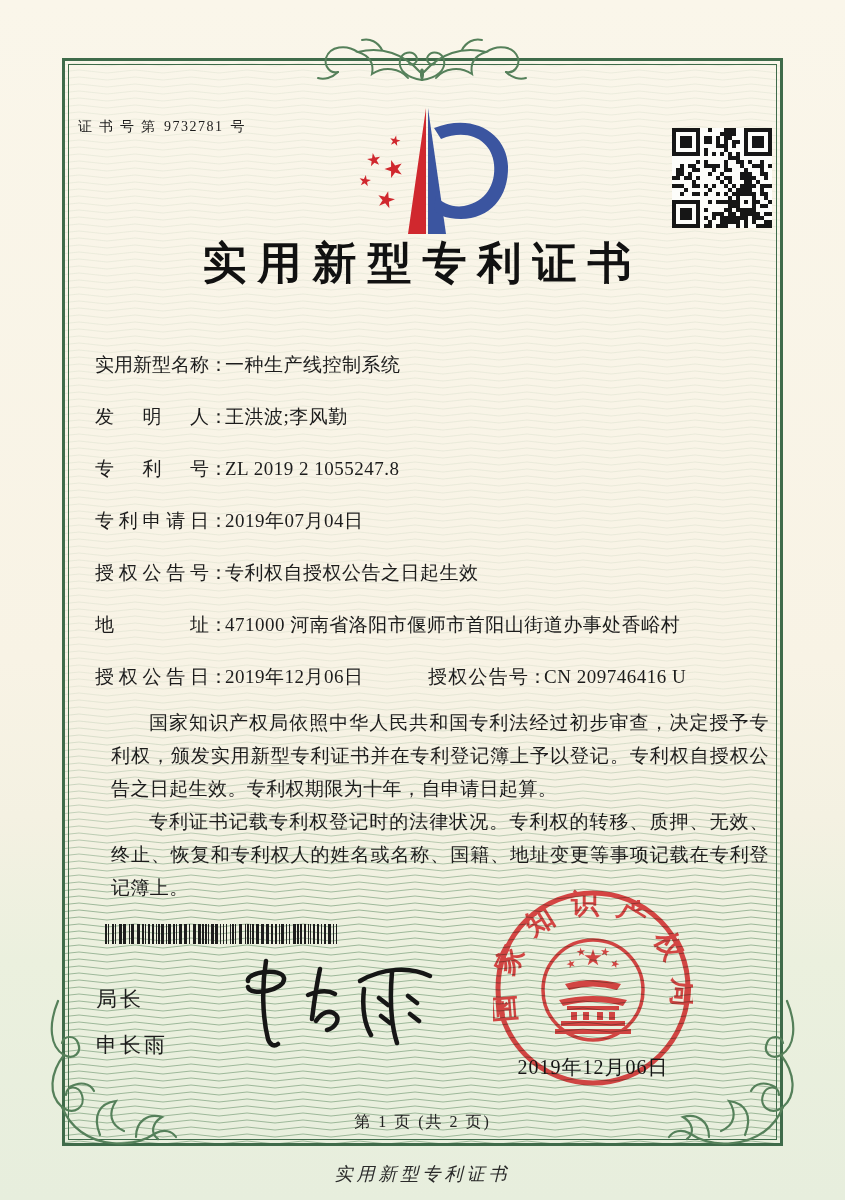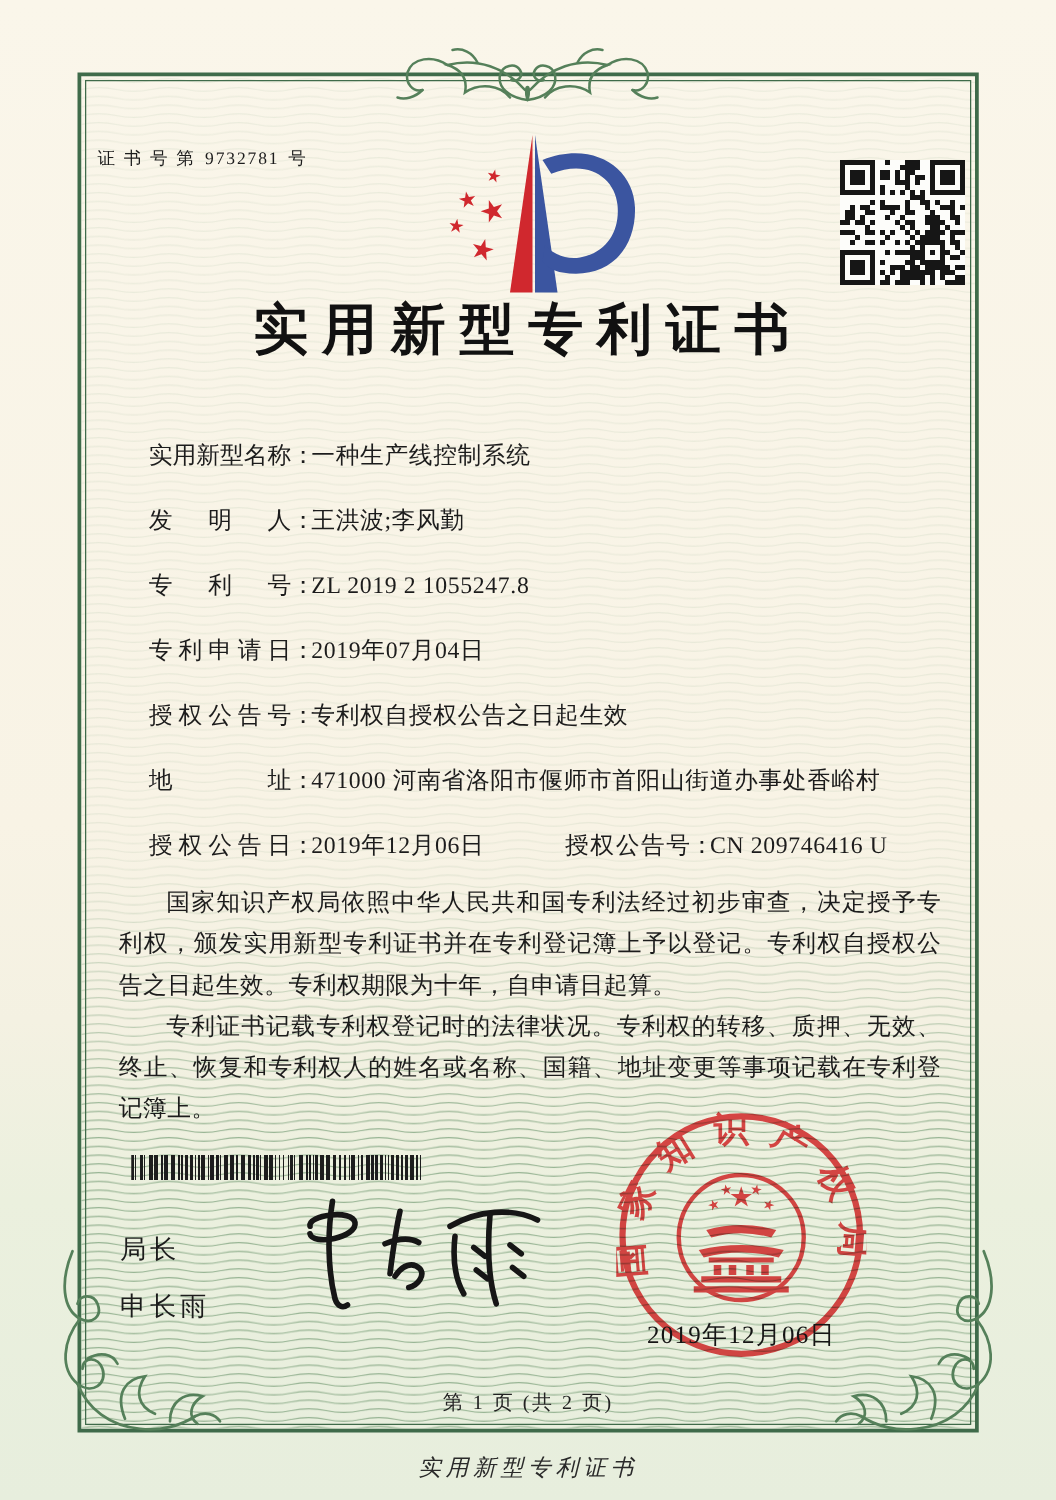--- a/index.html
+++ b/index.html
@@ -30,27 +30,27 @@
   .logo{position:absolute;left:338px;top:104px;width:180px;height:134px;}
   .qr{position:absolute;left:672px;top:128px;width:100px;height:100px;background:#fdfdfa;}
   
   .title{
     position:absolute;left:0;top:234px;width:845px;text-align:center;
     font-size:44px;font-weight:bold;letter-spacing:11px;color:#111;
   }
   
   .fields{position:absolute;left:95px;top:352px;width:660px;display:flex;flex-direction:column;gap:26px;font-size:19px;}
   .frow{display:flex;line-height:26px;position:relative;}
-  .flabel{width:114px;text-align:justify;text-align-last:justify;flex:none;margin-left:24px;}
+  .flabel{width:114px;text-align:justify;text-align-last:justify;flex:none;}
   .fcolon{width:16px;flex:none;}
   .fval{flex:1;letter-spacing:0.5px;}
   .grant-col2{position:absolute;left:333px;top:0;display:flex;}
   .grant-col2 .flabel{width:100px;}
   
-  .paras{position:absolute;left:95px;top:706px;width:658px;font-size:19px;line-height:33px;text-align:justify;}
+  .paras{position:absolute;left:111px;top:706px;width:658px;font-size:19px;line-height:33px;text-align:justify;}
   .paras p{margin:0;text-indent:2em;letter-spacing:0.4px;}
   
   .barcode{position:absolute;left:105px;top:924px;width:237px;height:20px;}
   .director{position:absolute;left:96px;top:985px;font-size:21px;letter-spacing:3px;}
   .director .dname{margin-top:18px;}
   .signature{position:absolute;left:232px;top:945px;width:215px;height:115px;}
   .seal{position:absolute;left:493px;top:888px;width:200px;height:200px;mix-blend-mode:multiply;opacity:0.93;}
   .seal-ring-text{font-size:28px;font-weight:bold;letter-spacing:16px;fill:var(--seal-red,#e23b3e);font-family:"Liberation Serif","DejaVu Serif",serif;}
   .seal-date{position:absolute;left:493px;top:1054px;width:200px;text-align:center;font-size:20px;letter-spacing:1px;color:#151515;}
   .page-info{position:absolute;left:0;top:1112px;width:845px;text-align:center;font-size:16px;letter-spacing:2px;color:#222;}

